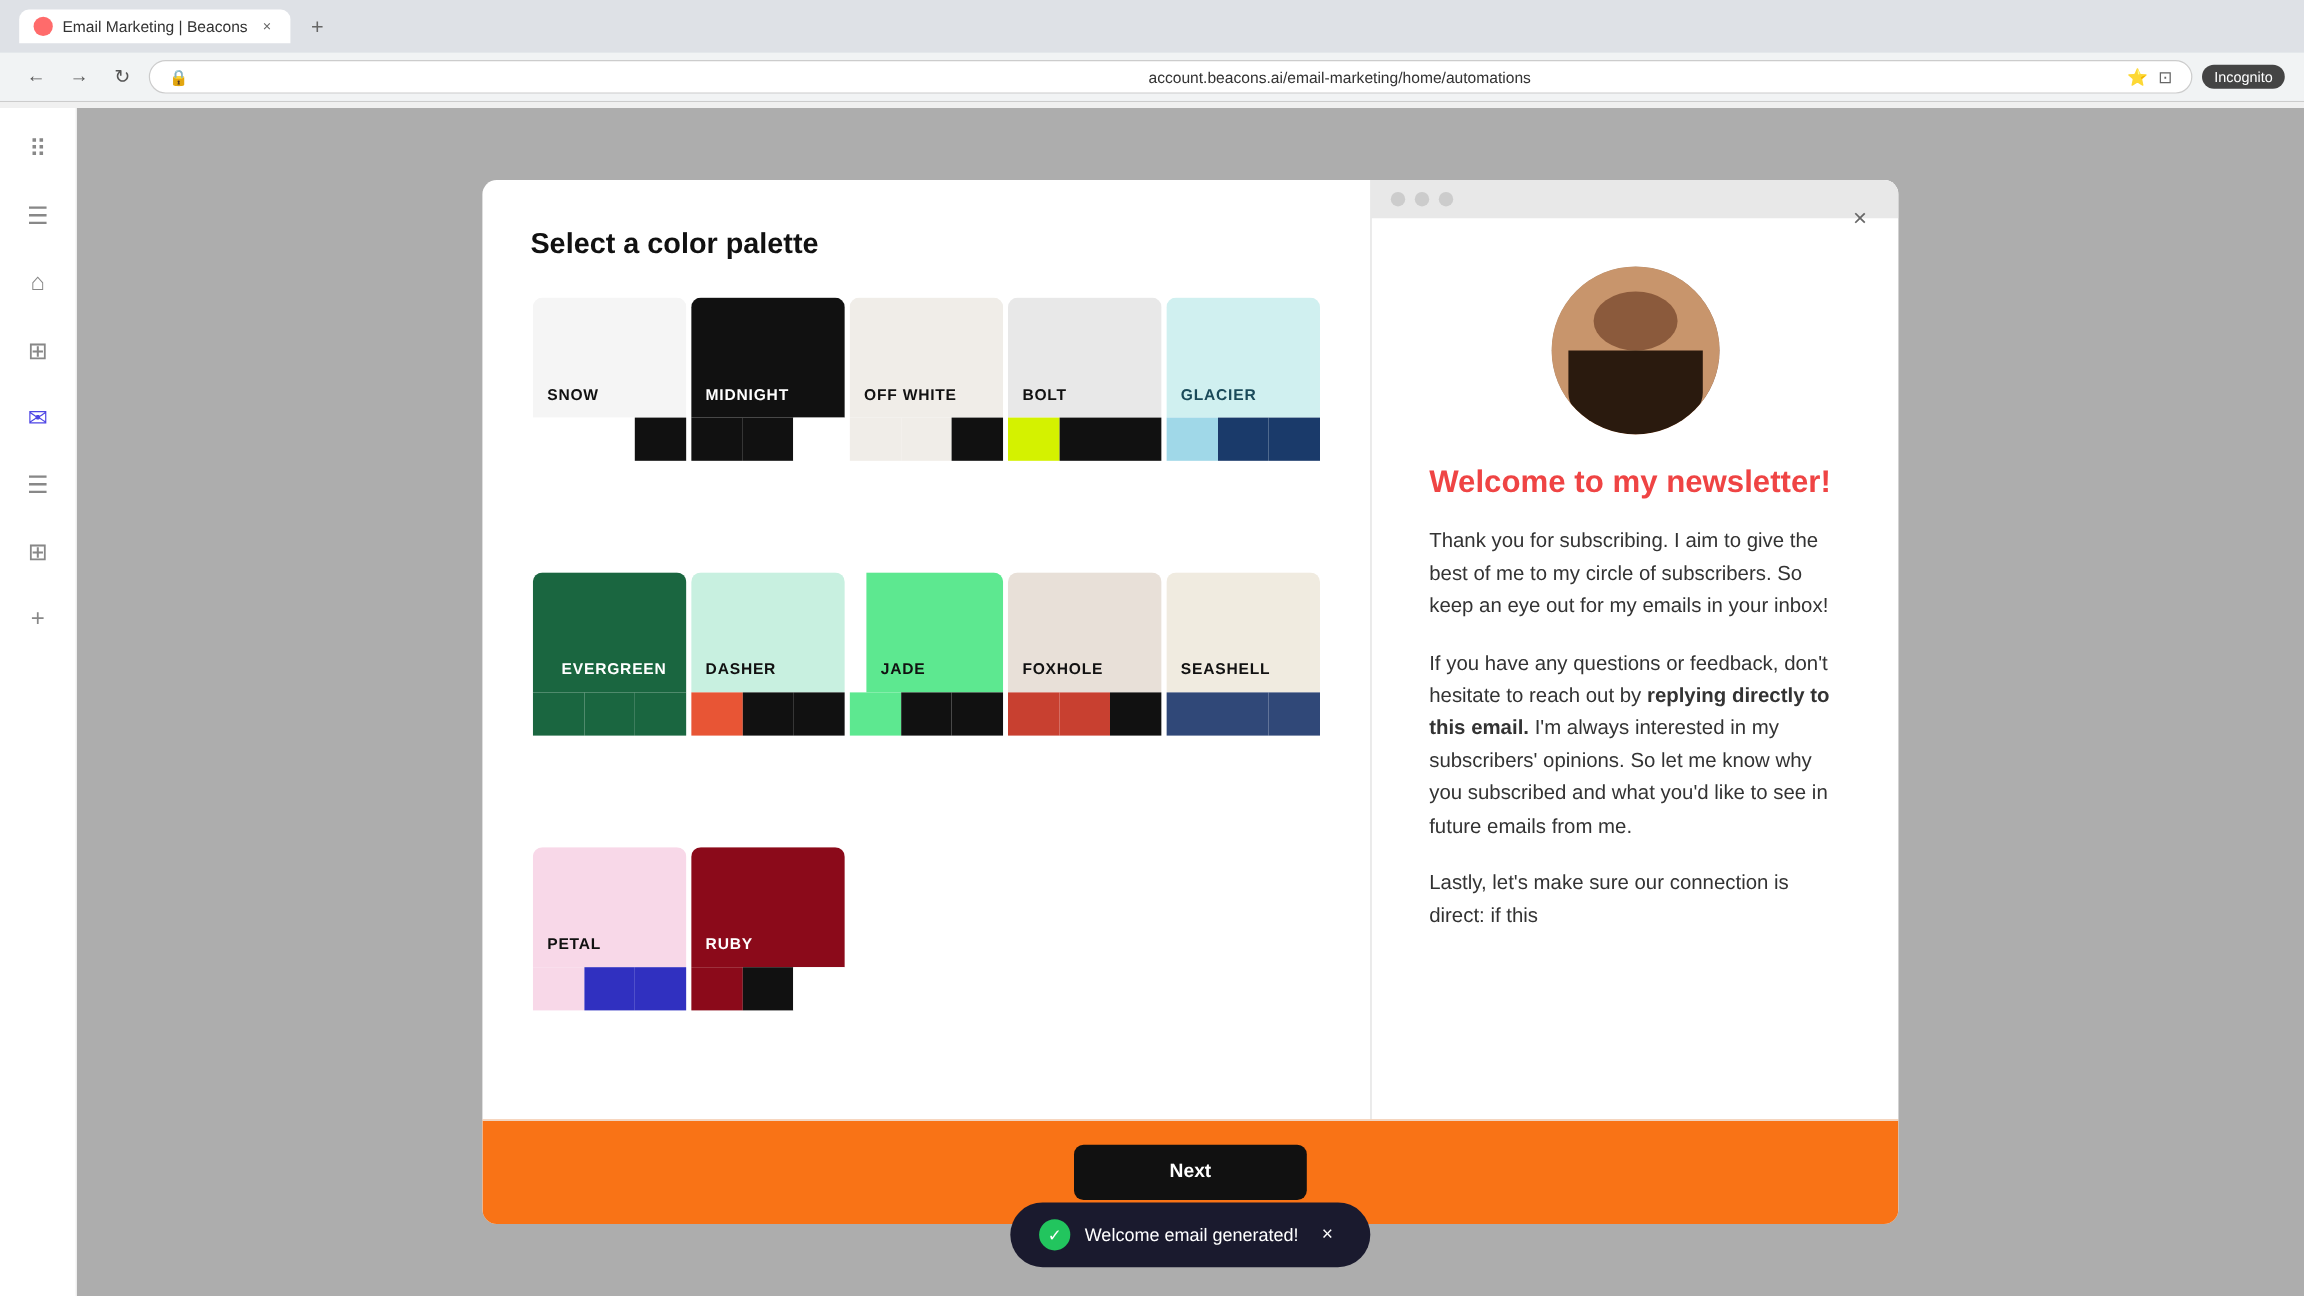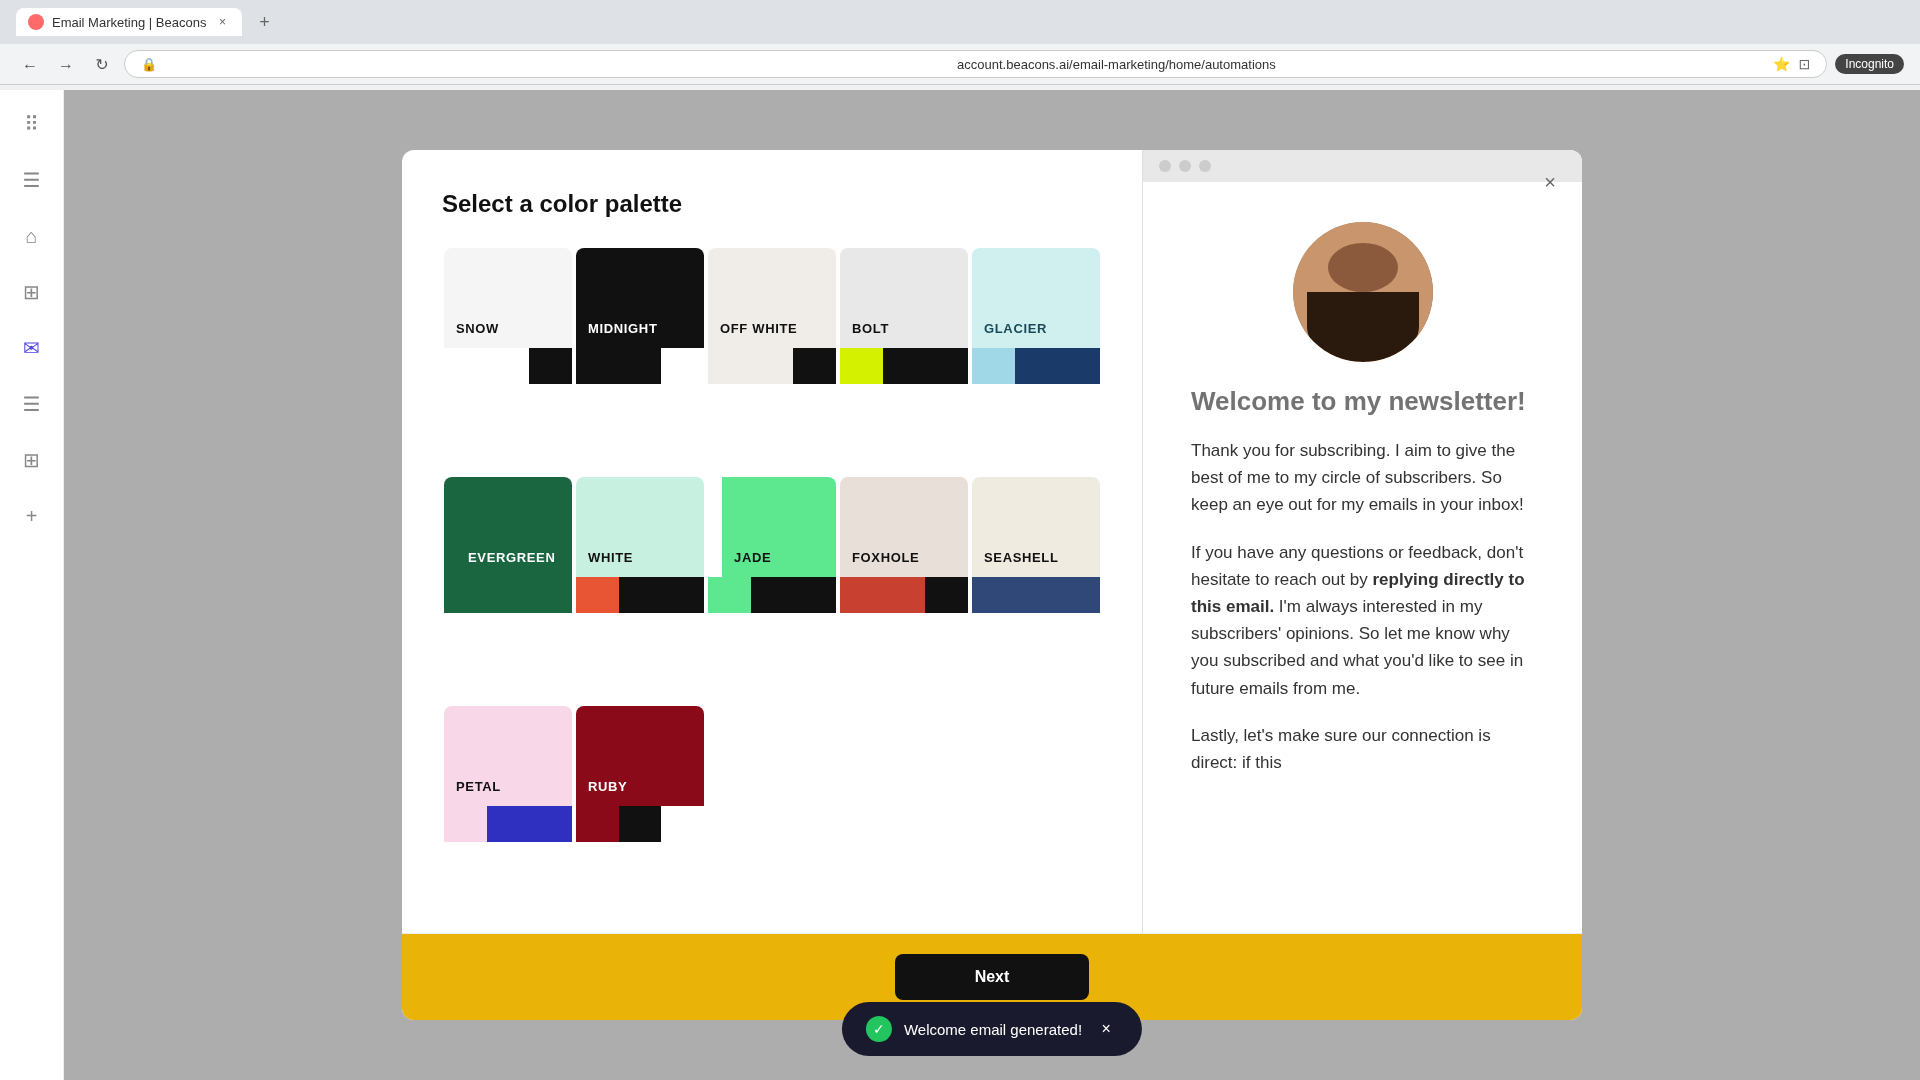--- a/index.html
+++ b/index.html
@@ -265,35 +265,35 @@
       background: linear-gradient(135deg, #c0a080, #8b6050);
       margin: 0 auto 24px auto;
       display: flex;
       align-items: center;
       justify-content: center;
       overflow: hidden;
     }
     .preview-title {
       font-size: 26px;
       font-weight: 700;
-      color: #737373;
+      color: #ef4444;
       margin-bottom: 20px;
     }
     .preview-text {
       font-size: 17px;
       color: #333;
       line-height: 1.6;
       margin-bottom: 20px;
     }
     .preview-text strong { font-weight: 700; }
 
     
     .modal-footer {
       padding: 20px 60px;
-      background: #eab308;
+      background: #f97316;
       border-top: 1px solid #eee;
       display: flex;
       align-items: center;
       position: relative;
     }
     .next-btn {
       background: #111;
       color: #fff;
       border: none;
       border-radius: 8px;
@@ -482,21 +482,21 @@
       <span class="palette-label" style="color:#ffffff;padding-left:12px;">EVERGREEN</span>
     </div>
     <div class="palette-swatches">
       <div class="swatch" style="background:#1a6640;"></div>
                     <div class="swatch" style="background:#1a6640;"></div>
                     <div class="swatch" style="background:#1a6640;"></div>
     </div>
   </div>
                 <div class="palette-card">
     <div class="palette-top" style="background:#c8f0e0;">
-      <span class="palette-label" style="color:#111;">WHITE</span>
+      <span class="palette-label" style="color:#111;">DASHER</span>
     </div>
     <div class="palette-swatches">
       <div class="swatch" style="background:#e85535;"></div>
                     <div class="swatch" style="background:#111111;"></div>
                     <div class="swatch" style="background:#111111;"></div>
     </div>
   </div>
                 <div class="palette-card">
     <div class="palette-top" style="background:#5de890;margin-left:14px;">
       <span class="palette-label" style="color:#111;">JADE</span>

